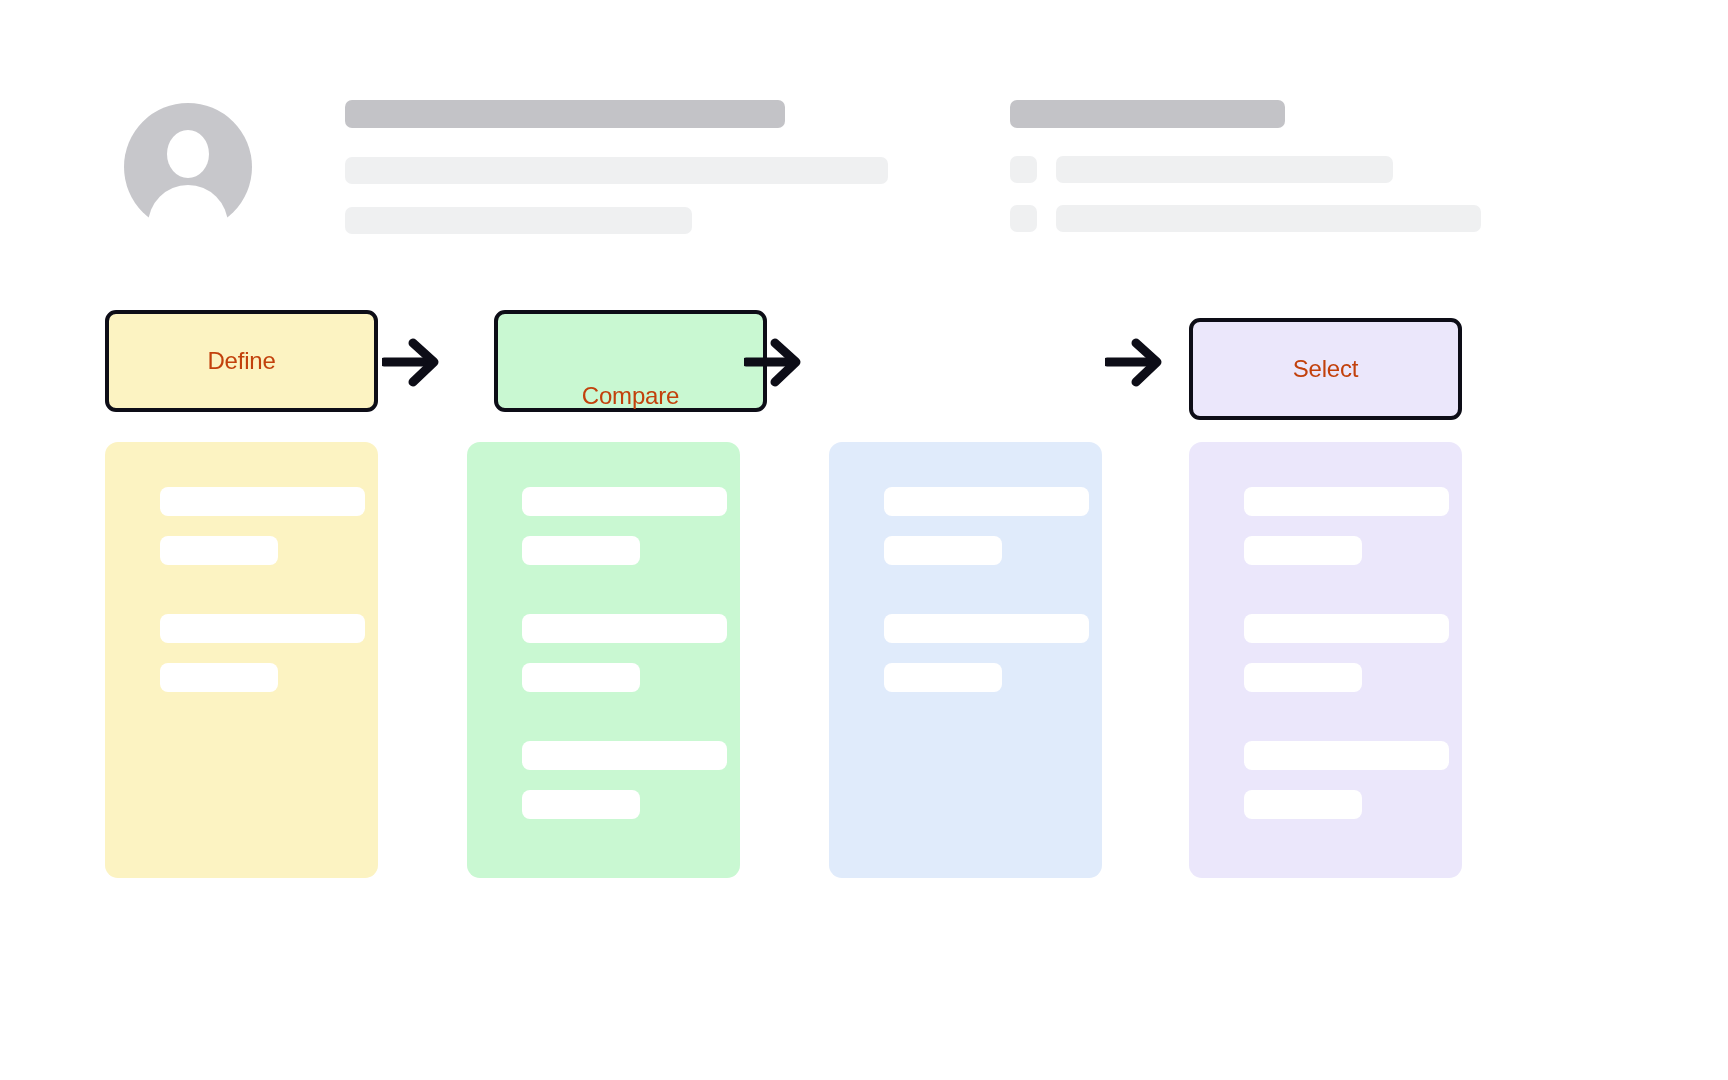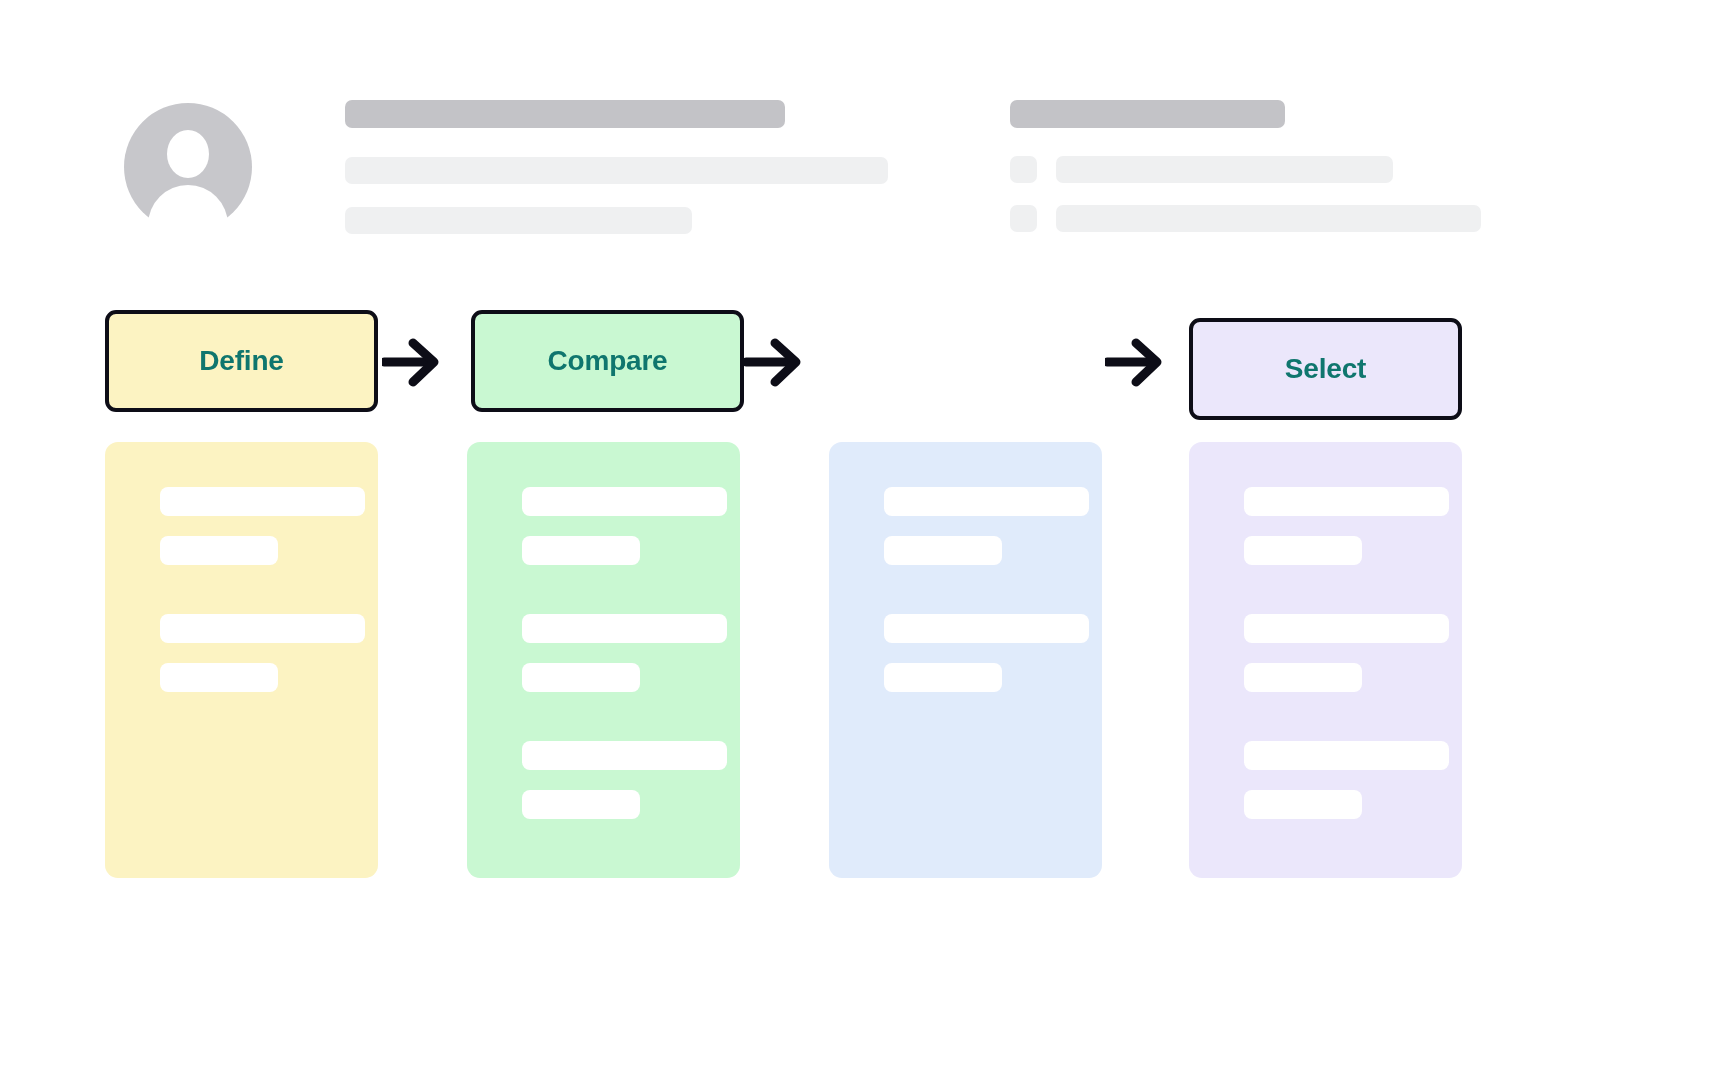--- a/index.html
+++ b/index.html
@@ -44,23 +44,23 @@
   .step-box{
     position:absolute;
     top:310px;
     width:273px;height:102px;
     border:4px solid #0d0d17;
     border-radius:11px;
     box-sizing:border-box;
     display:flex;align-items:center;justify-content:center;
   }
   .step-label{
-    font-size:28px;
-    font-weight:bold;
-    color:#0f766e;
+    font-size:24px;
+    font-weight:normal;
+    color:#c2410c;
     letter-spacing:-0.2px;
     line-height:1;
   }
 
   .col-panel{
     position:absolute;
     top:442px;
     width:273px;height:436px;
     border-radius:13px;
     box-sizing:border-box;
@@ -118,21 +118,21 @@
         <div class="hr-bar hr-bar-2"></div>
       </div>
     </div>
   </div>
 
   <div class="flow">
 
     <div class="step-box" id="step-0" style="left: 105px; background: rgb(252, 243, 194);">
       <span class="step-label">Define</span>
     </div>
-    <div class="step-box" id="step-1" style="left: 471px; background: rgb(201, 248, 210);">
+    <div class="step-box" id="step-1" style="left: 494px; background: rgb(201, 248, 210); align-items: flex-end;">
       <span class="step-label">Compare</span>
     </div>
     <div class="step-box" id="step-3" style="left: 1189px; background: rgb(235, 231, 251); margin-top: 8px;">
       <span class="step-label">Select</span>
     </div>
 
     <div class="arrow" style="left:382px;">
       <svg viewBox="0 0 62 56" xmlns="http://www.w3.org/2000/svg">
         <g stroke="#0d0d17" stroke-width="9" fill="none" stroke-linecap="round" stroke-linejoin="round">
           <line x1="2" y1="28" x2="50" y2="28"></line>

